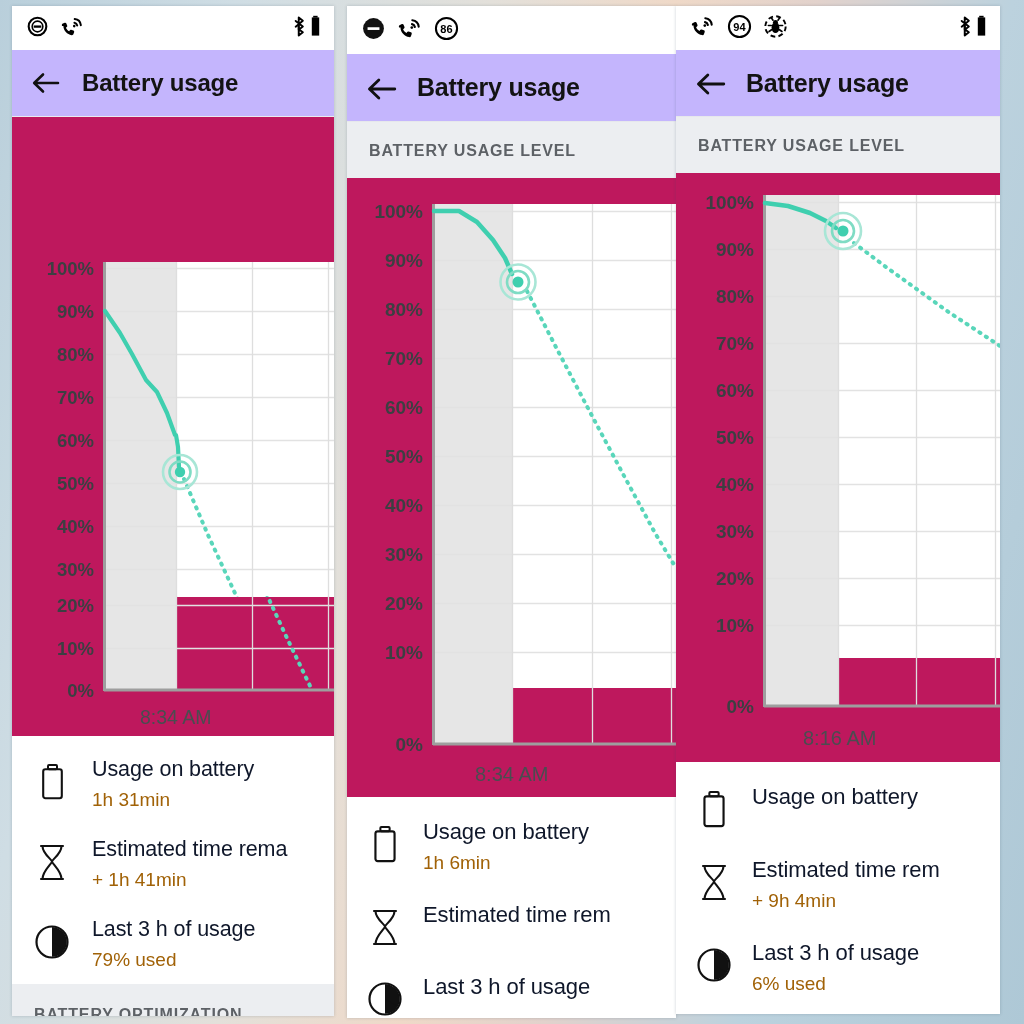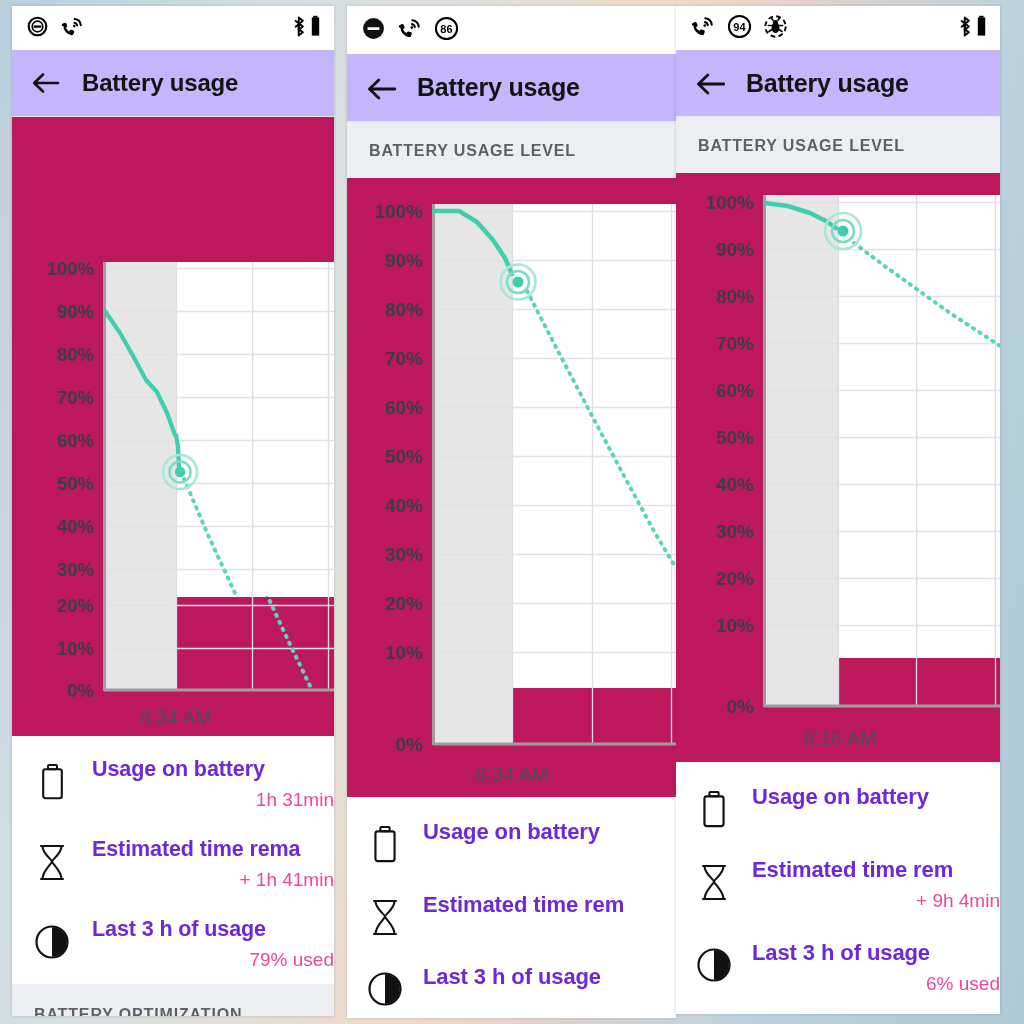--- a/index.html
+++ b/index.html
@@ -66,25 +66,25 @@
 
   
   .info-list{background:#fff;padding-top:8px;}
   .info-row{display:flex;align-items:flex-start;padding:13px 0 13px 0;}
   .info-ico{
     width:74px;flex:none;display:flex;justify-content:center;
     padding-top:7px;
   }
   .info-txt{flex:1;min-width:0;}
   .info-title{
-    font-size:22px;font-weight:bold;color:#6d28d9;
+    font-size:22px;font-weight:normal;color:#0f172a;
     white-space:nowrap;letter-spacing:-.1px;
   }
   .info-sub{
-    font-size:19px;color:#ec4899;margin-top:7px;white-space:nowrap;text-align:right;
+    font-size:19px;color:#a16207;margin-top:7px;white-space:nowrap;
   }
   #panel1 .info-title{font-size:21.5px;}
   #panel1 .info-sub{font-size:19px;}
   #panel1 .info-ico{width:80px;}
   #panel2 .info-ico,#panel3 .info-ico{width:76px;}
   #panel2 .info-row,#panel3 .info-row{padding:14px 0;}
 </style>
 </head>
 <body>
 
@@ -346,20 +346,21 @@
     <div class="info-list">
       <div class="info-row">
         <span class="info-ico">
           <svg width="26" height="38" viewBox="0 0 25 37">
               <rect x="8" y="1" width="9" height="4.2" rx="1" fill="none" stroke="#111" stroke-width="2"></rect>
               <rect x="3.2" y="5.2" width="18.6" height="29" rx="2.2" fill="none" stroke="#111" stroke-width="2.1"></rect>
             </svg>
         </span>
         <span class="info-txt">
           <span class="info-title">Usage on battery</span>
+          <div class="info-sub">1h 6min</div>
         </span>
       </div>
       <div class="info-row">
         <span class="info-ico">
           <svg width="30" height="37" viewBox="0 0 30 37">
               <path d="M4 2h22M4 35h22M5.5 2c0 8 9.5 13.5 9.5 15.5S5.5 27 5.5 35M24.5 2c0 8-9.5 13.5-9.5 15.5s9.5 9.5 9.5 17.5" fill="none" stroke="#111" stroke-width="2.1" stroke-linecap="round" stroke-linejoin="round"></path>
             </svg>
         </span>
         <span class="info-txt">
           <span class="info-title">Estimated time rem</span>

